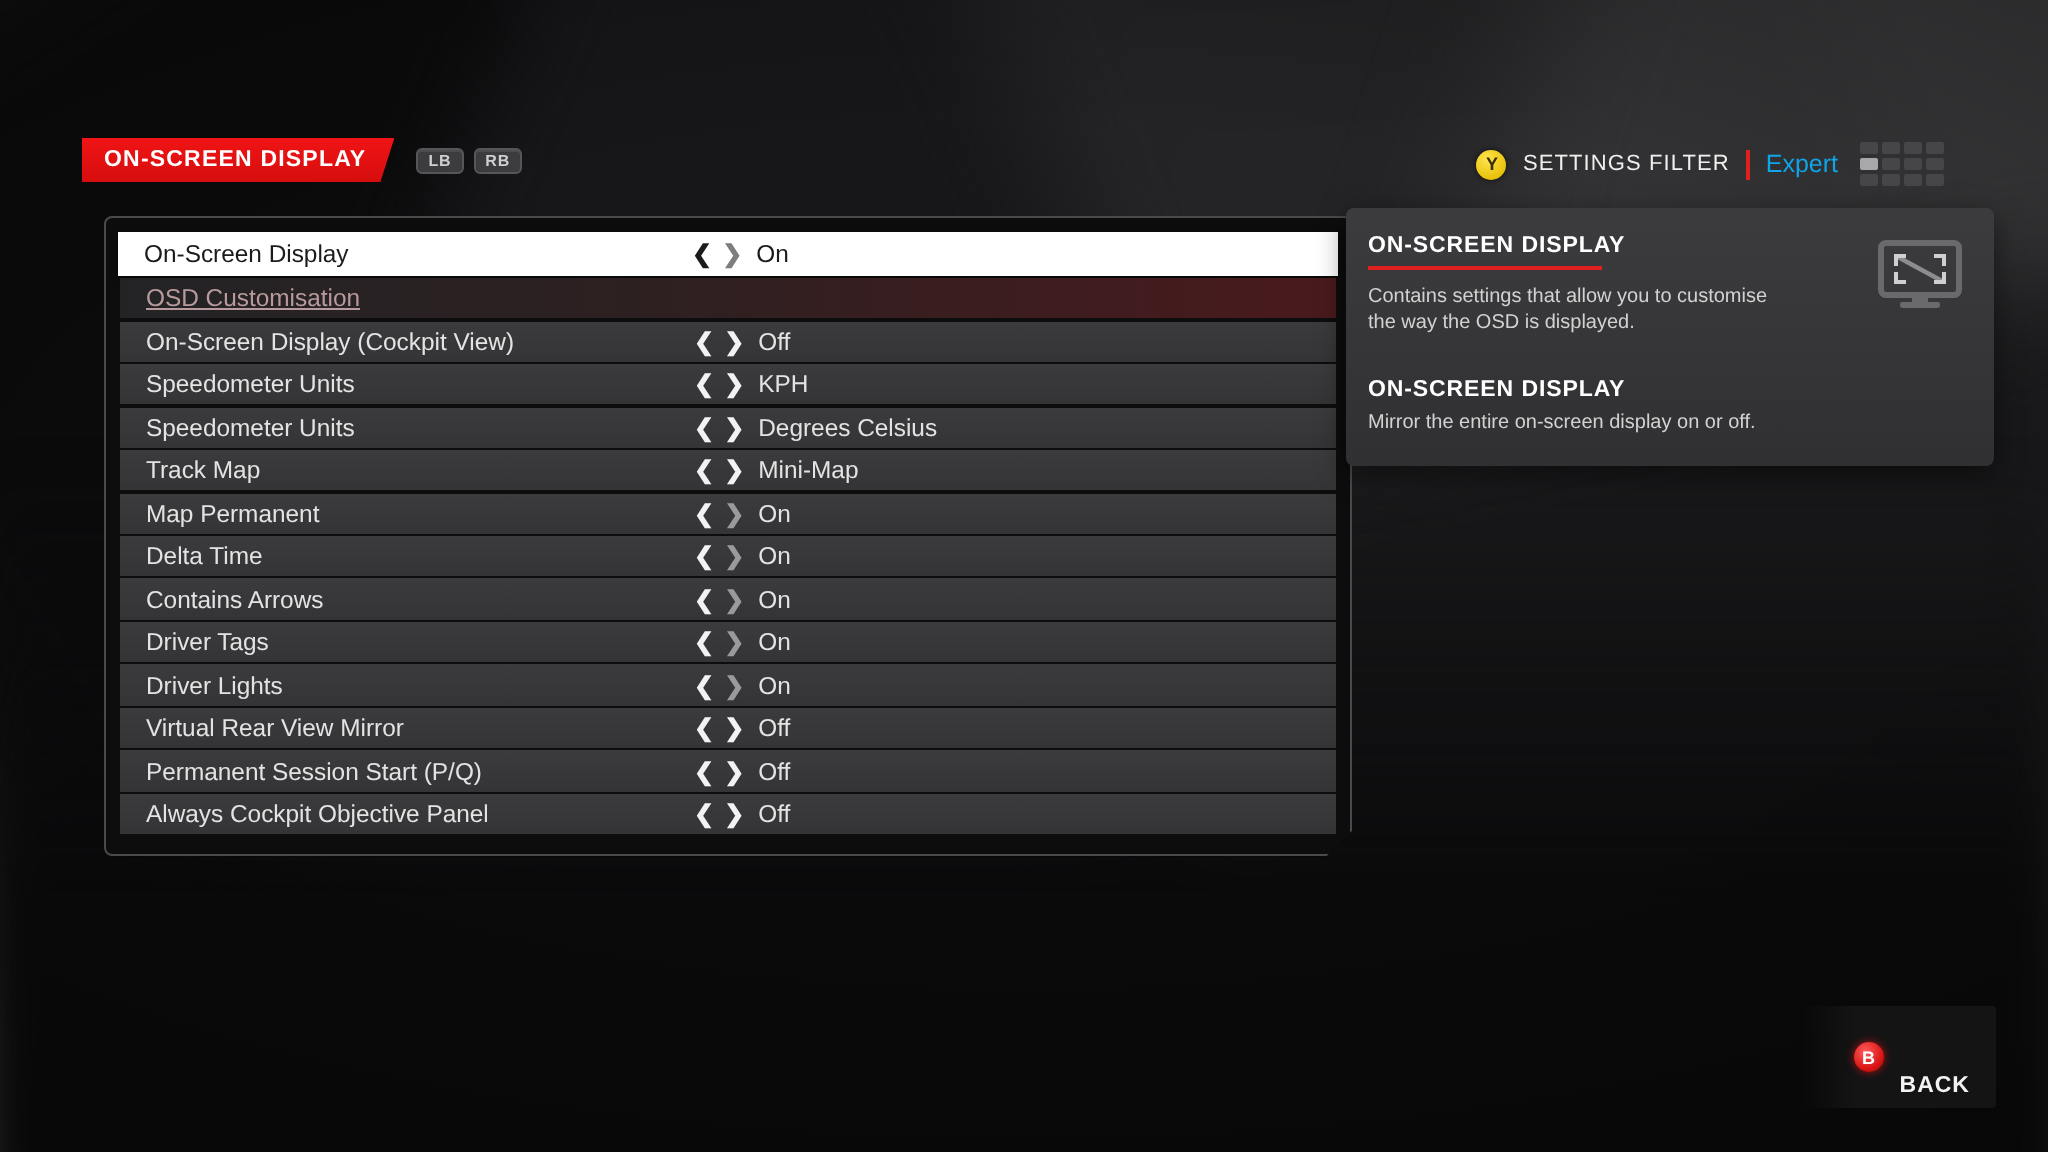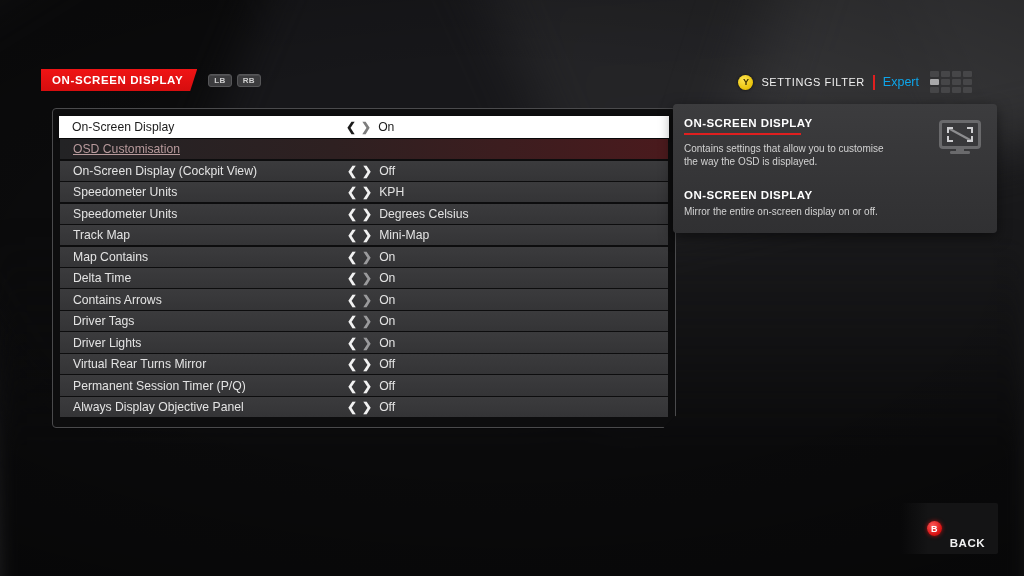--- a/index.html
+++ b/index.html
@@ -243,21 +243,21 @@
     </div>
     <div class="srow normal">
       <span class="lbl">Track Map</span>
       <span class="ctrl">
         <span class="ar l">❮</span>
         <span class="ar r bright">❯</span>
         <span class="val">Mini-Map</span>
       </span>
     </div>
     <div class="srow normal">
-      <span class="lbl">Map Contains</span>
+      <span class="lbl">Map Permanent</span>
       <span class="ctrl">
         <span class="ar l">❮</span>
         <span class="ar r">❯</span>
         <span class="val">On</span>
       </span>
     </div>
     <div class="srow normal">
       <span class="lbl">Delta Time</span>
       <span class="ctrl">
         <span class="ar l">❮</span>
@@ -283,37 +283,37 @@
     </div>
     <div class="srow normal">
       <span class="lbl">Driver Lights</span>
       <span class="ctrl">
         <span class="ar l">❮</span>
         <span class="ar r">❯</span>
         <span class="val">On</span>
       </span>
     </div>
     <div class="srow normal">
-      <span class="lbl">Virtual Rear Turns Mirror</span>
+      <span class="lbl">Virtual Rear View Mirror</span>
       <span class="ctrl">
         <span class="ar l">❮</span>
         <span class="ar r bright">❯</span>
         <span class="val">Off</span>
       </span>
     </div>
     <div class="srow normal">
-      <span class="lbl">Permanent Session Timer (P/Q)</span>
+      <span class="lbl">Permanent Session Start (P/Q)</span>
       <span class="ctrl">
         <span class="ar l">❮</span>
         <span class="ar r bright">❯</span>
         <span class="val">Off</span>
       </span>
     </div>
     <div class="srow normal">
-      <span class="lbl">Always Display Objective Panel</span>
+      <span class="lbl">Always Cockpit Objective Panel</span>
       <span class="ctrl">
         <span class="ar l">❮</span>
         <span class="ar r bright">❯</span>
         <span class="val">Off</span>
       </span>
     </div>
   </div>
 
 <div id="info-panel">
   <div class="info-title">ON-SCREEN DISPLAY</div>

